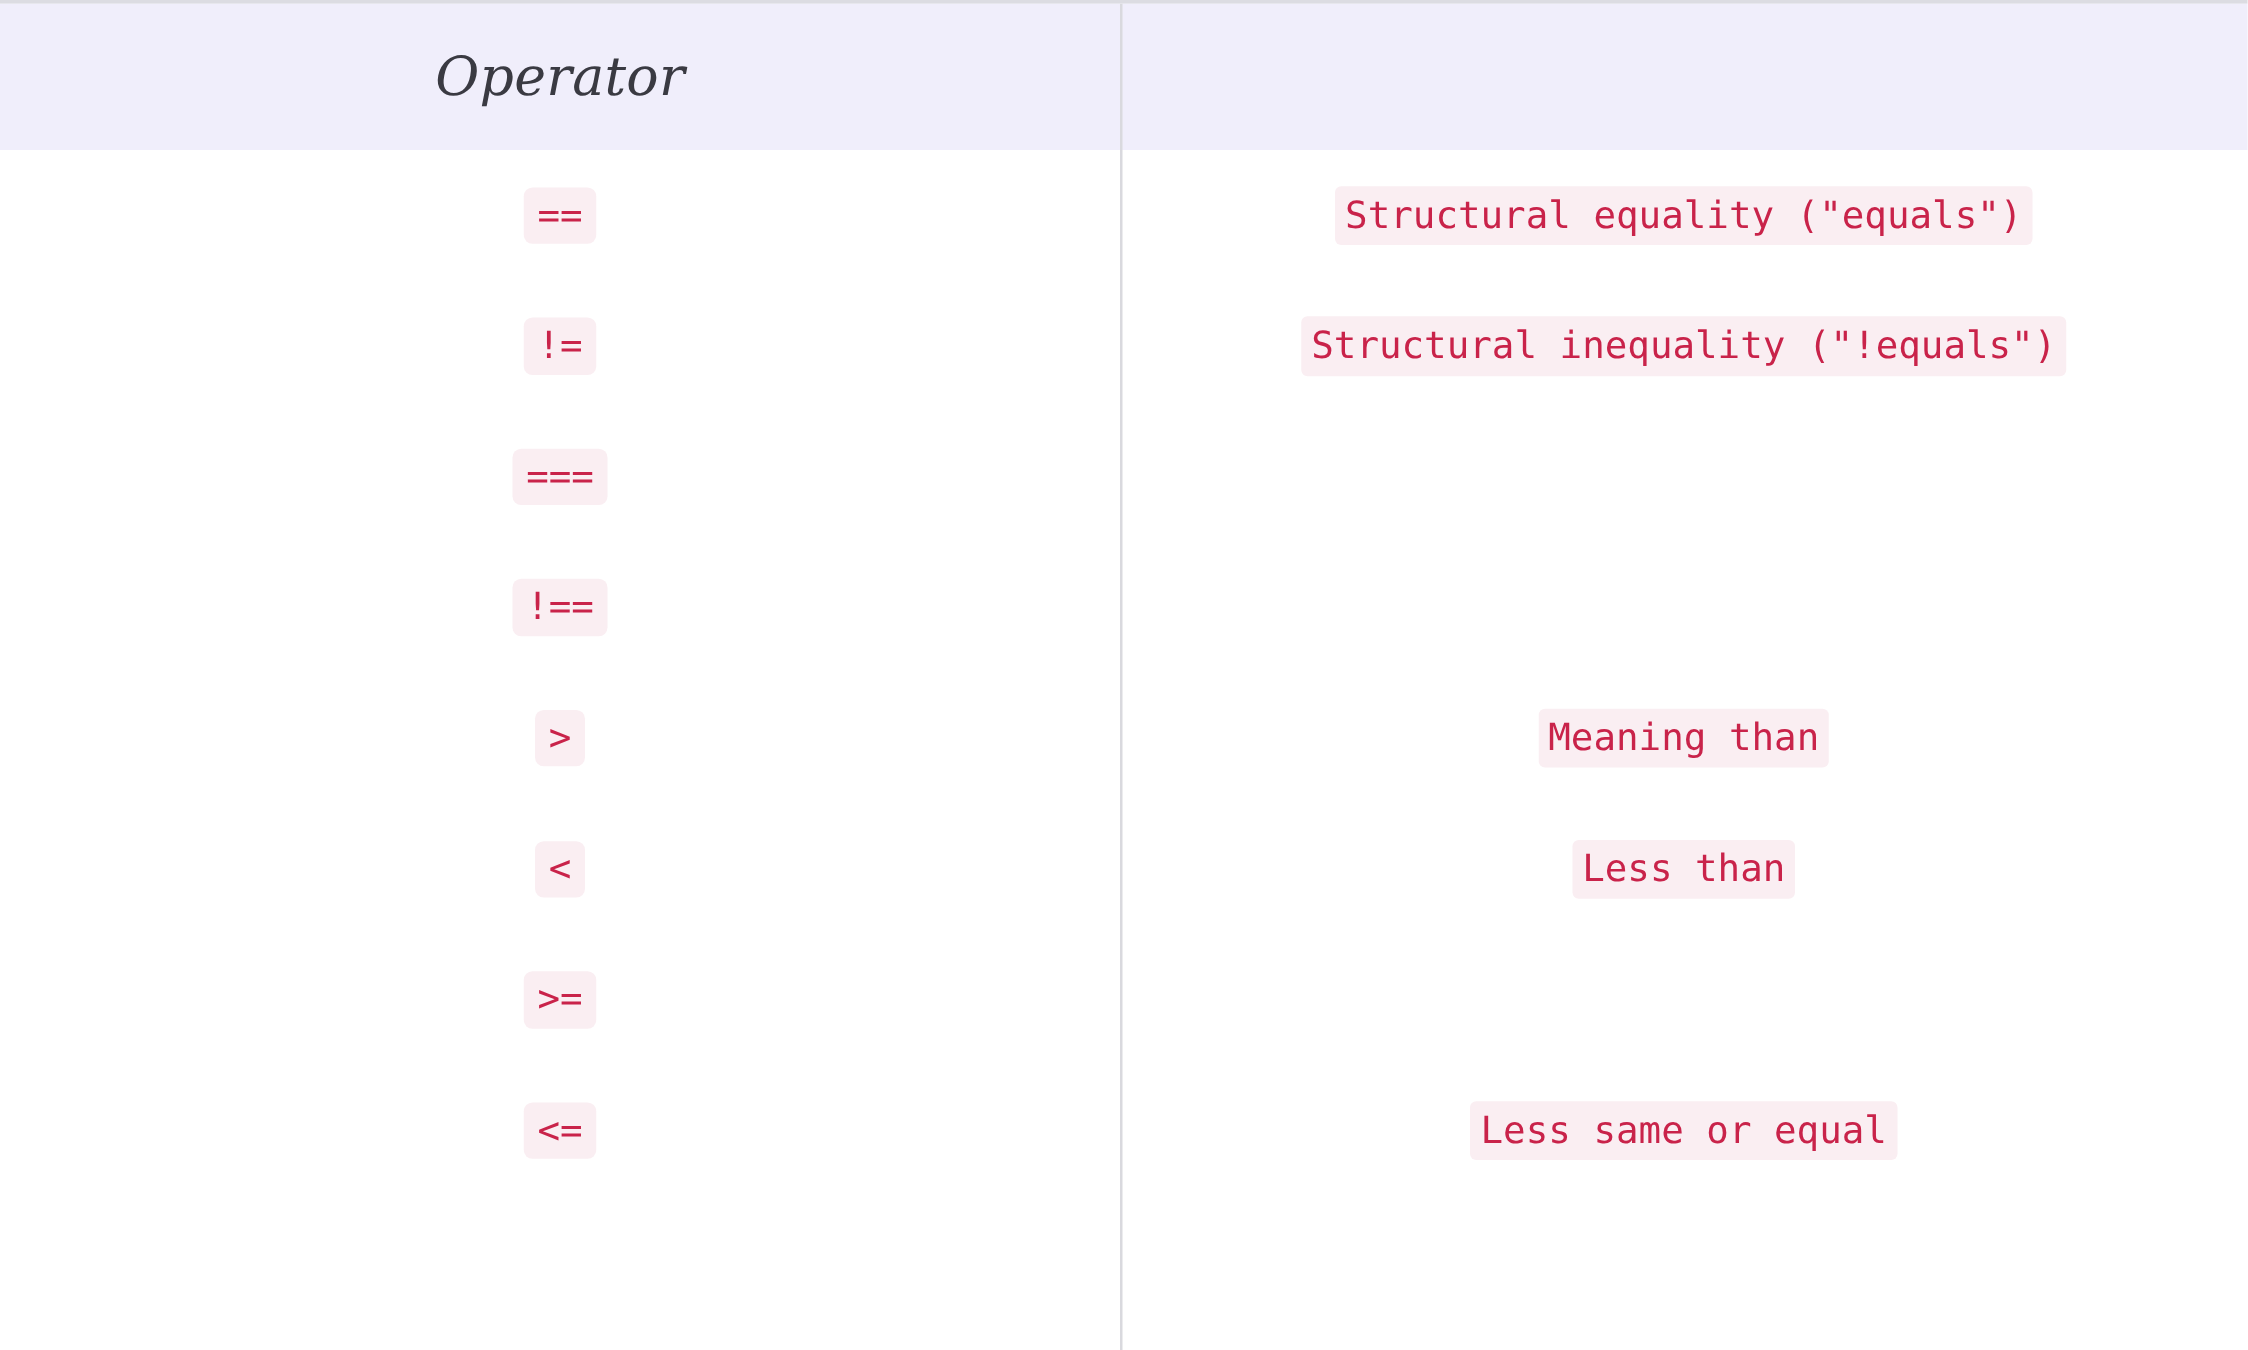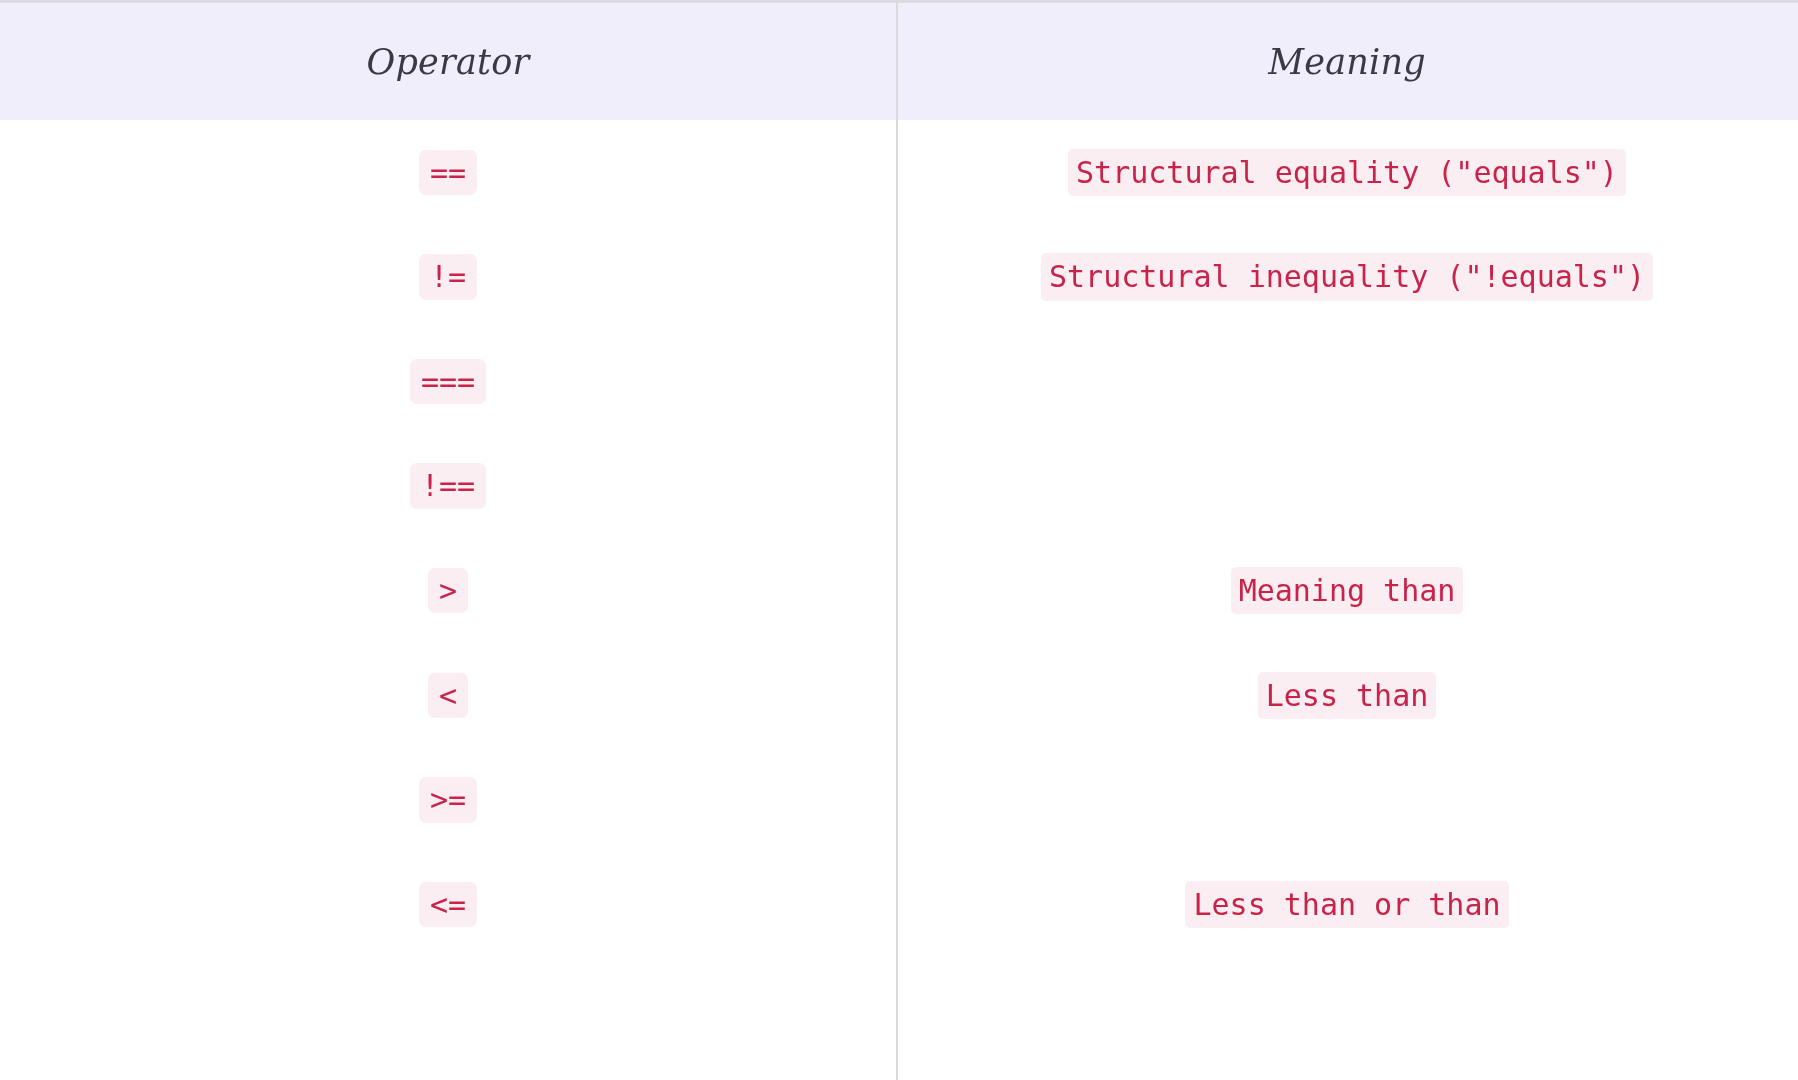--- a/index.html
+++ b/index.html
@@ -36,21 +36,21 @@
     align-items: center;
     justify-content: center;
     box-sizing: border-box;
   }
   .th-operator { width: 896px; }
   .th-meaning  { width: 902px; }
 
   .th-label {
     font-family: "DejaVu Serif", "Liberation Serif", serif;
     font-style: italic;
-    font-size: 35px;
+    font-size: 43px;
     font-weight: 400;
     color: #3a3a42;
     letter-spacing: 0.2px;
   }
 
   
   .v-divider {
     position: absolute;
     left: 896px;
     top: 0;
@@ -97,23 +97,20 @@
 </head>
 <body>
 
 <div class="table-root">
 
   <div class="v-divider"></div>
 
   <div class="thead">
     <div class="th th-operator">
       <span class="th-label">Operator</span>
-    </div>
-    <div class="th th-meaning">
-      <span class="th-label">Meaning</span>
     </div>
   </div>
 
   <div class="tbody">
 
     <div class="tr">
       <div class="td td-operator">
         <code class="code-chip">==</code>
       </div>
       <div class="td td-meaning">
@@ -164,18 +161,18 @@
       <div class="td td-operator">
         <code class="code-chip">&gt;=</code>
       </div>
     </div>
 
     <div class="tr">
       <div class="td td-operator">
         <code class="code-chip">&lt;=</code>
       </div>
       <div class="td td-meaning">
-        <code class="code-chip meaning-chip">Less than or than</code>
+        <code class="code-chip meaning-chip">Less same or equal</code>
       </div>
     </div>
 
   </div>
 </div>
 
 </body></html>

